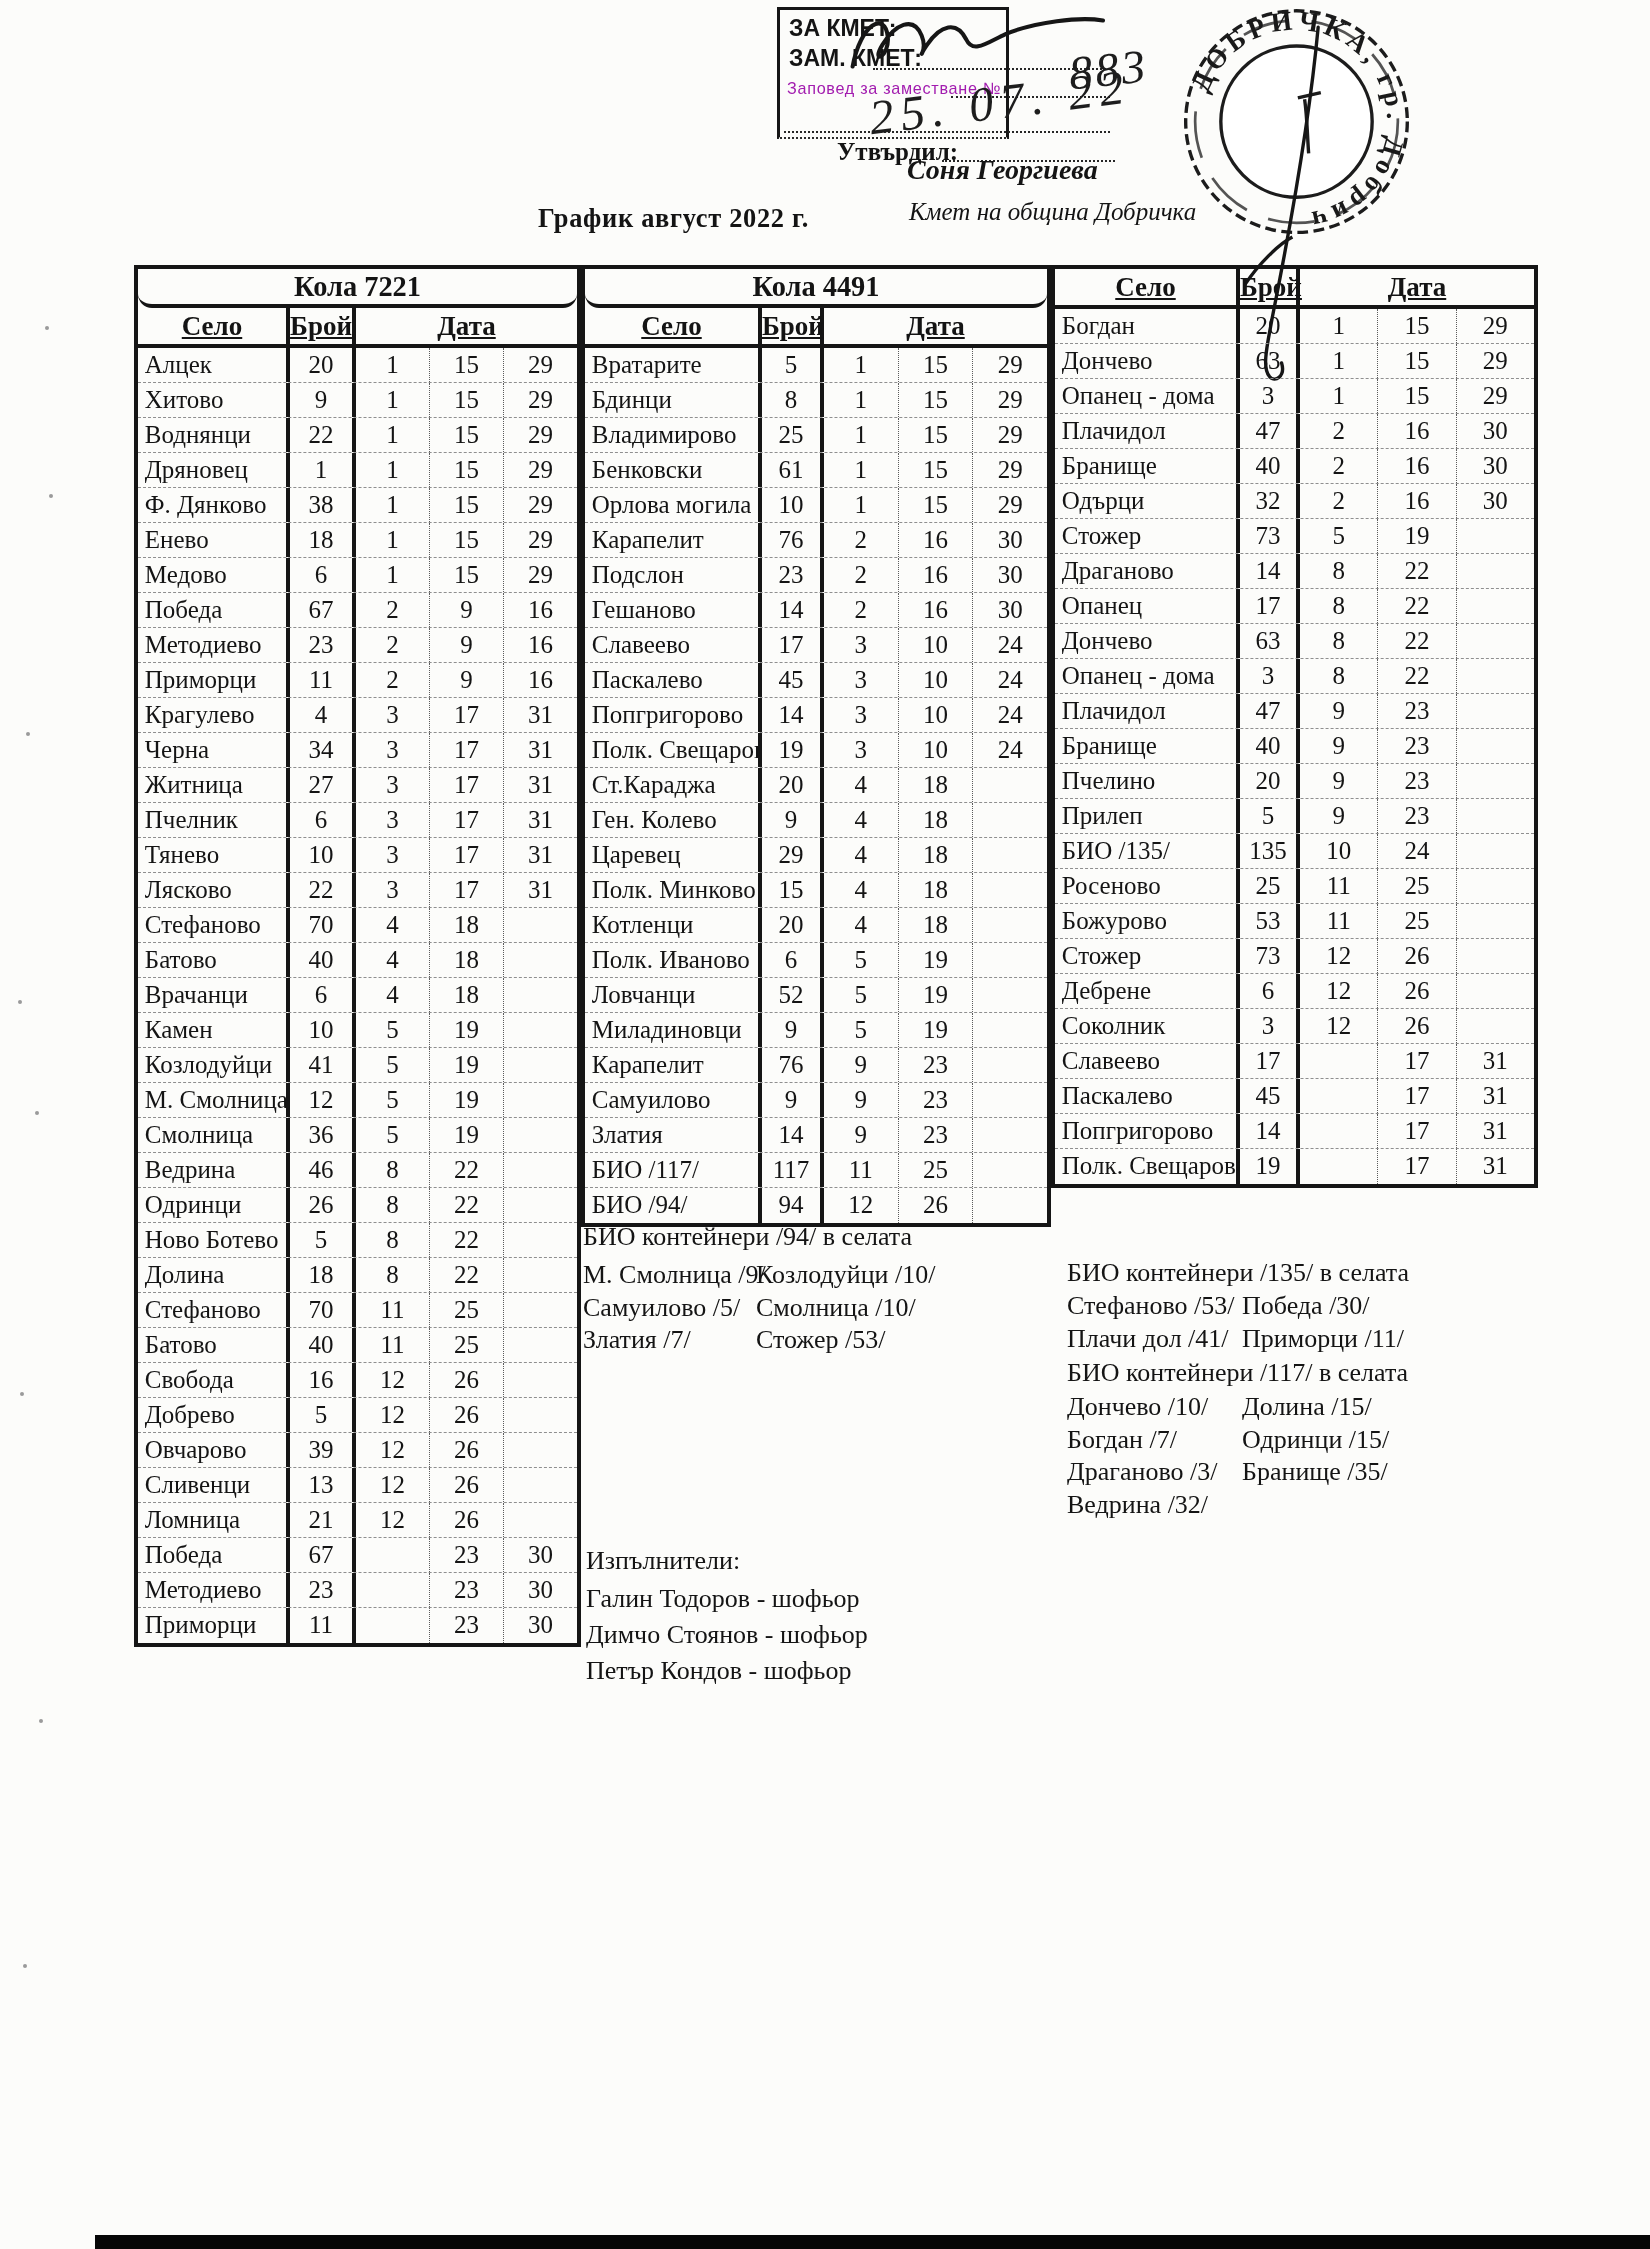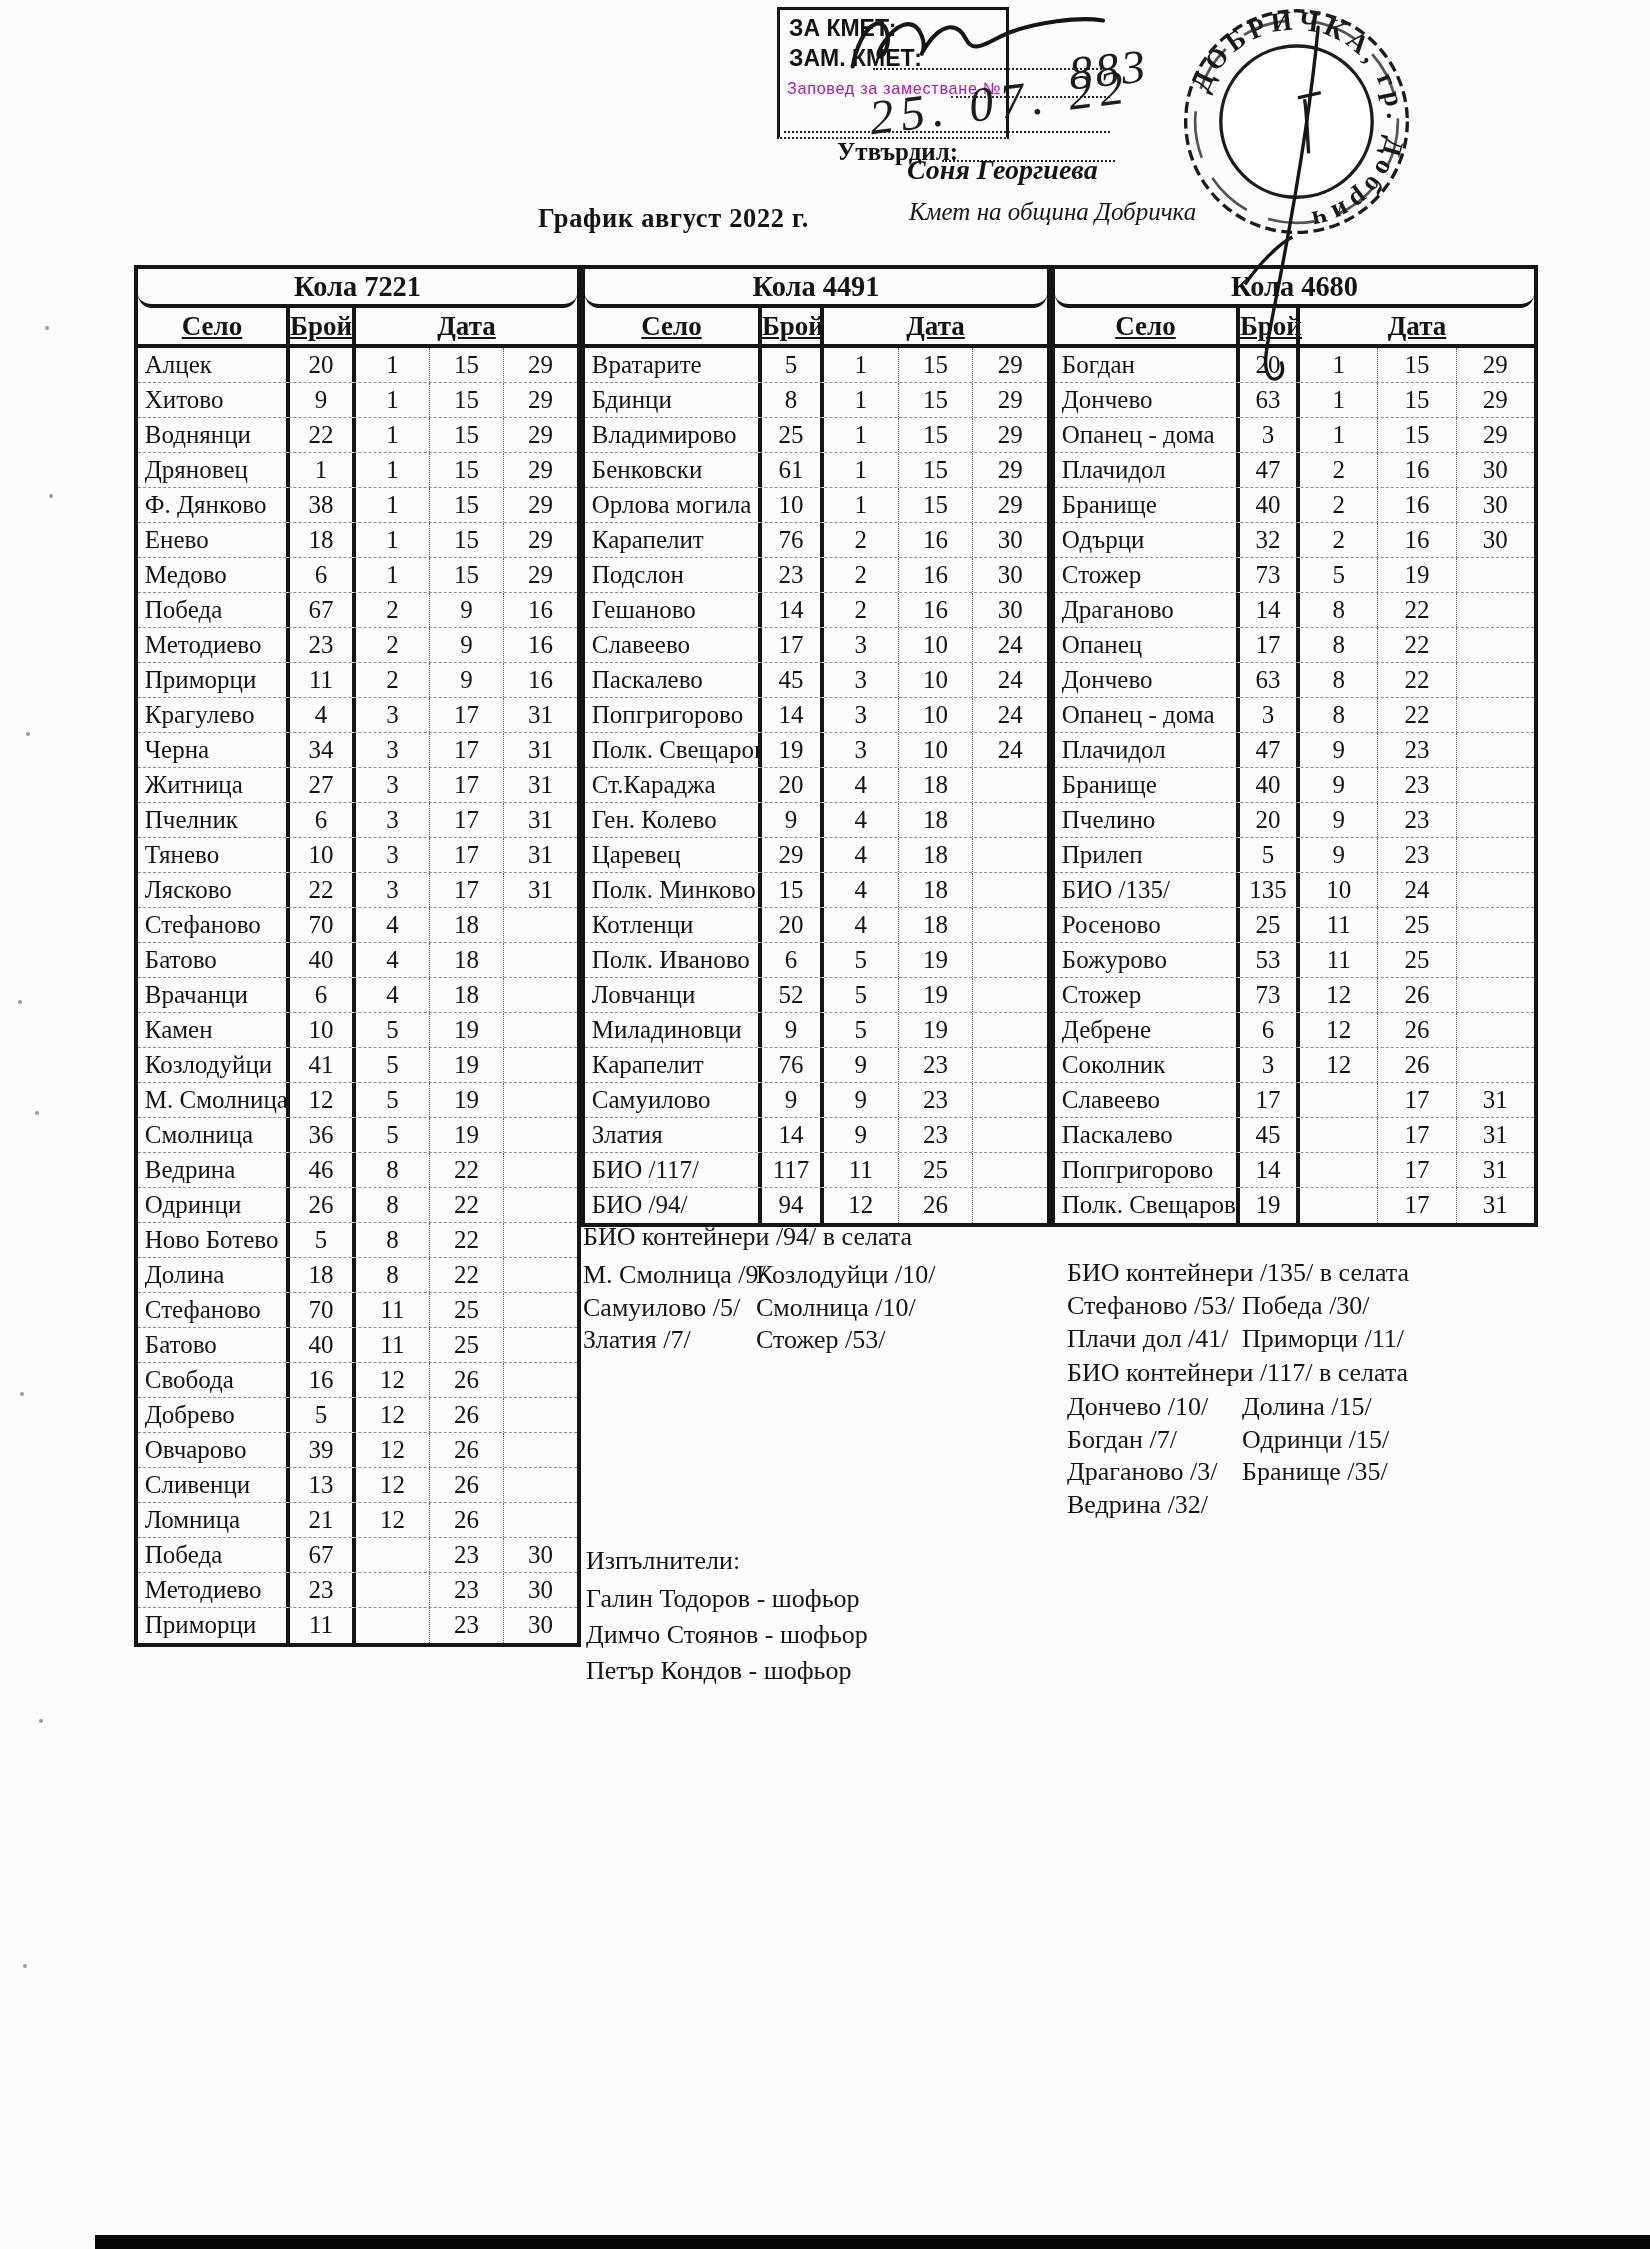--- a/index.html
+++ b/index.html
@@ -538,21 +538,20 @@
         <span class="cell c-selo">БИО /94/</span>
         <span class="cell c-broy">94</span>
         <span class="cell c-d">12</span>
         <span class="cell c-d">26</span>
         <span class="cell c-d"></span>
       </div>
     </div>
 </div>
 
 <div class="table" style="left:1051px;width:487px;--selo:181px;--broy:56px;">
-  <div class="car-title">Кола 4680</div>
   <div class="head">
     <span class="h-selo">Село</span>
     <span class="h-broy">Брой</span>
     <span class="h-data">Дата</span>
   </div>
   <div class="rows">
       <div class="row">
         <span class="cell c-selo">Богдан</span>
         <span class="cell c-broy">20</span>
         <span class="cell c-d">1</span>

